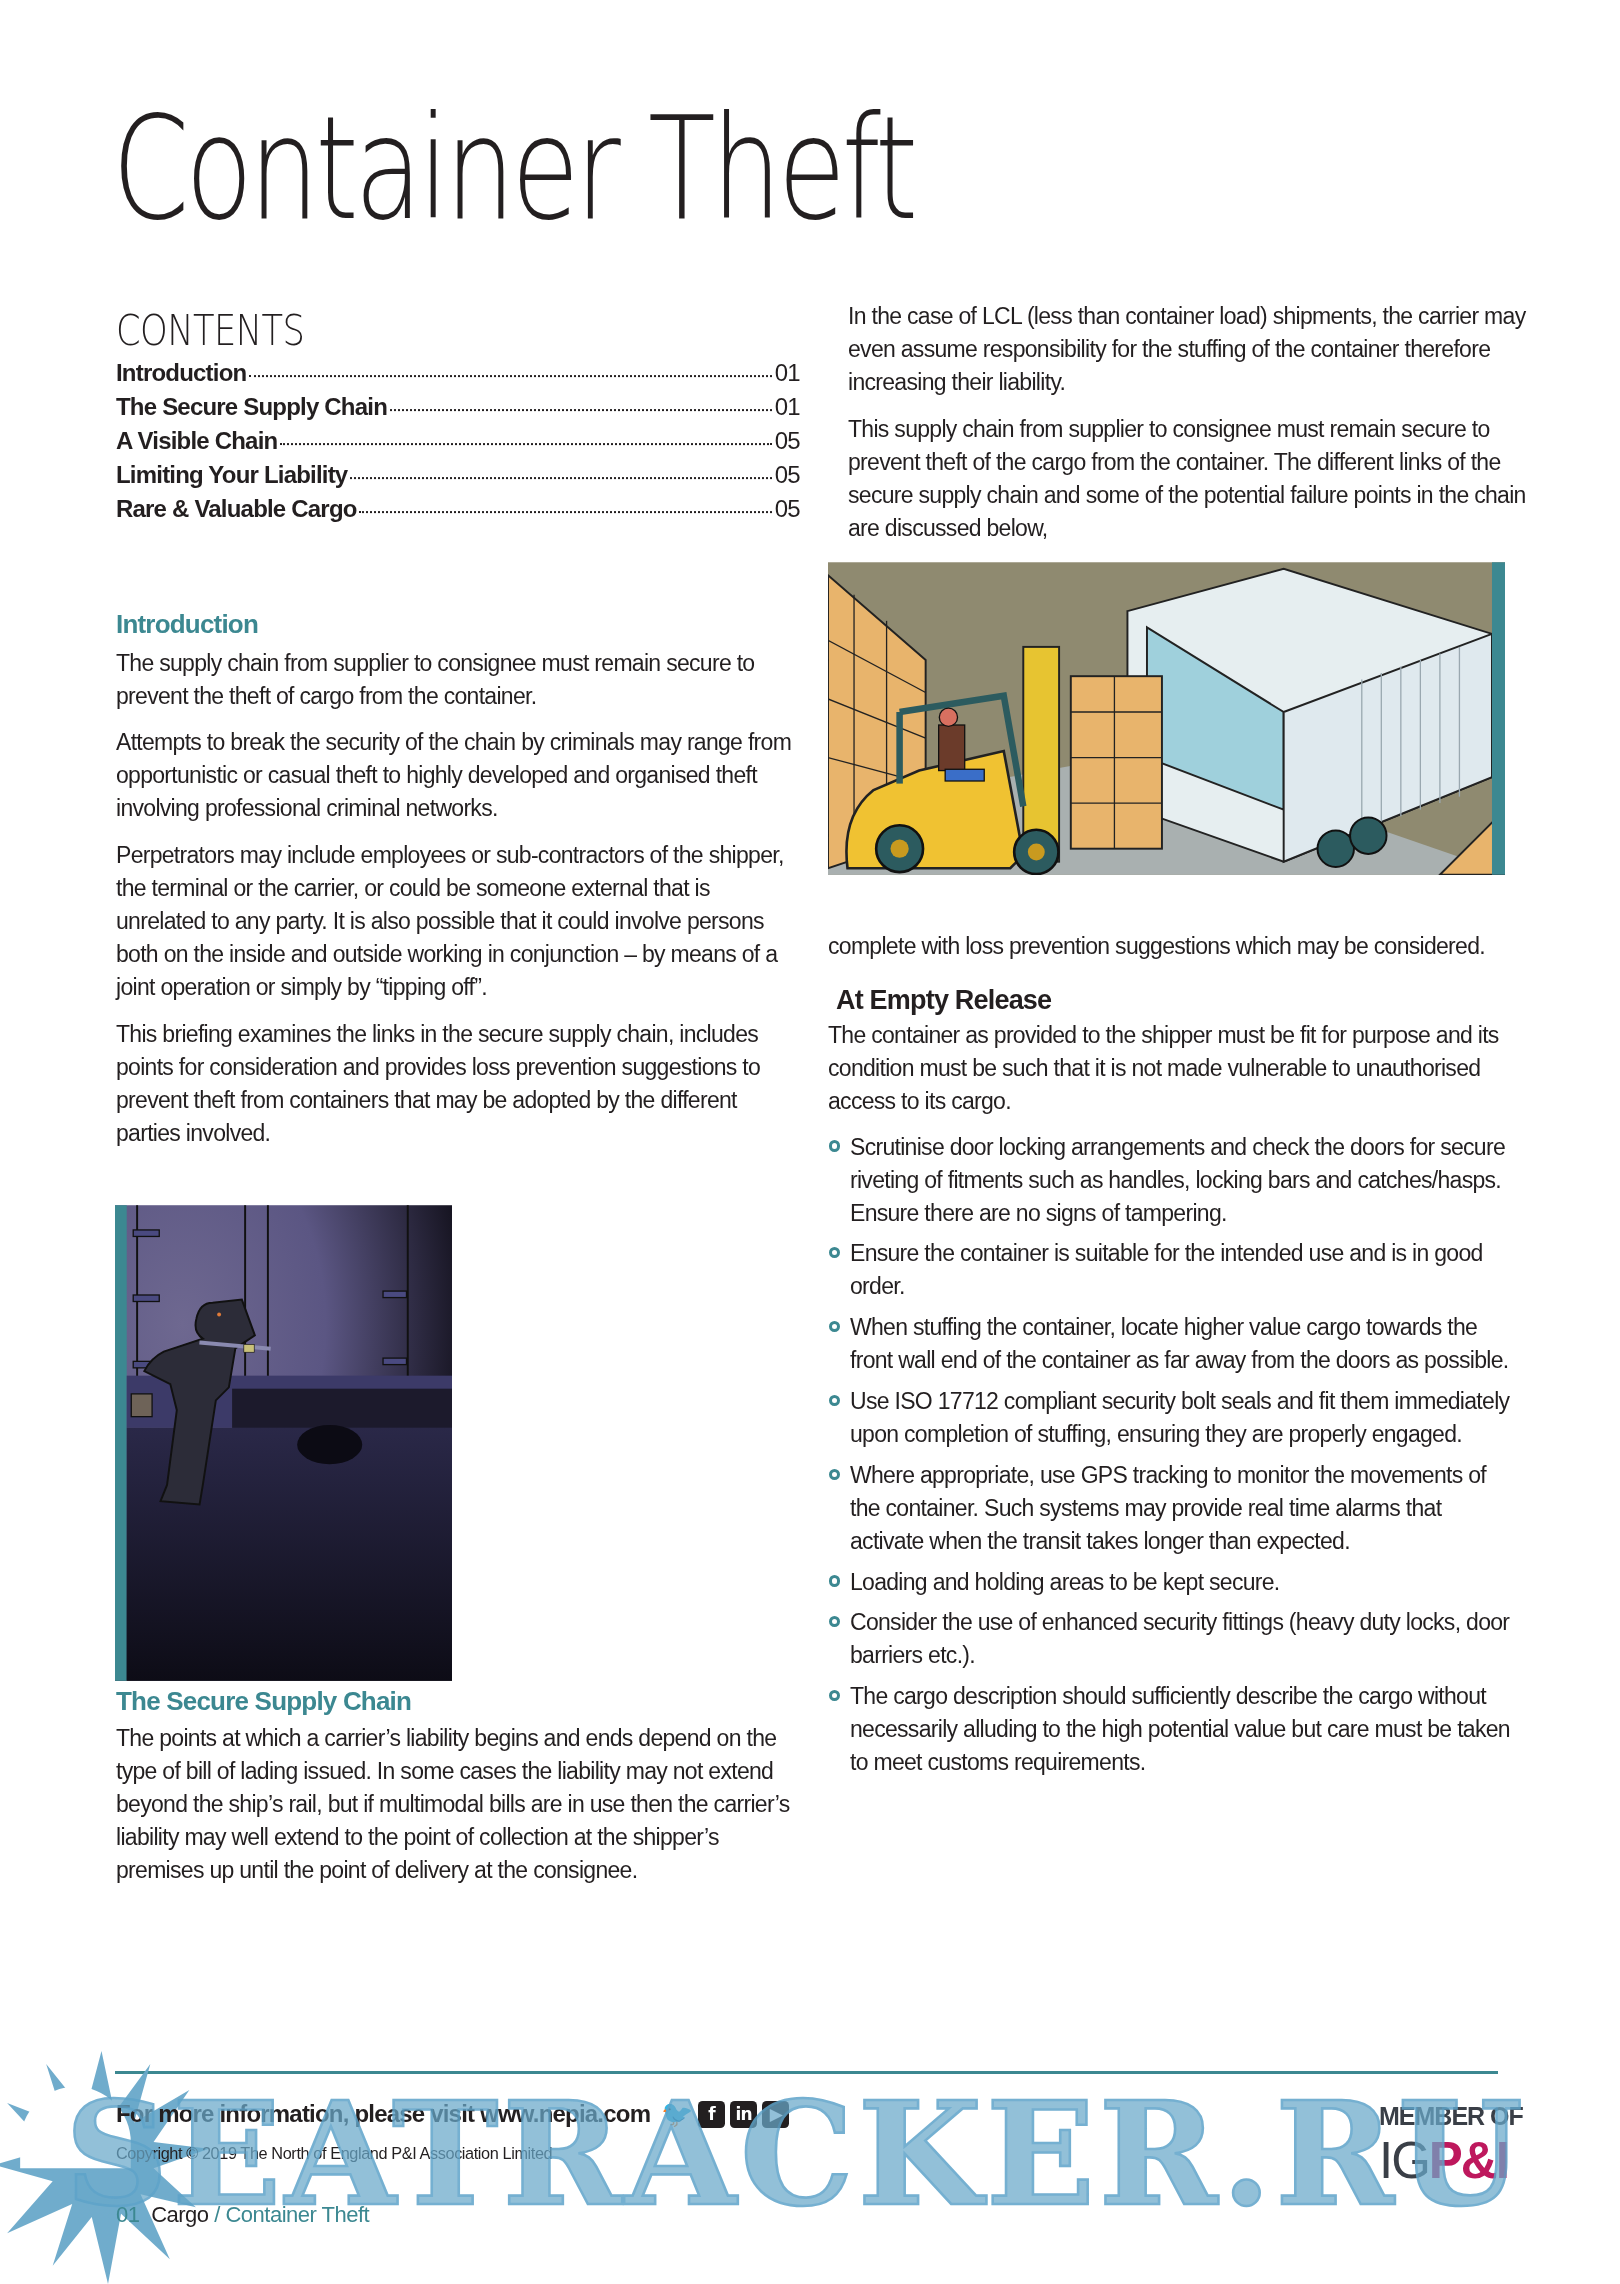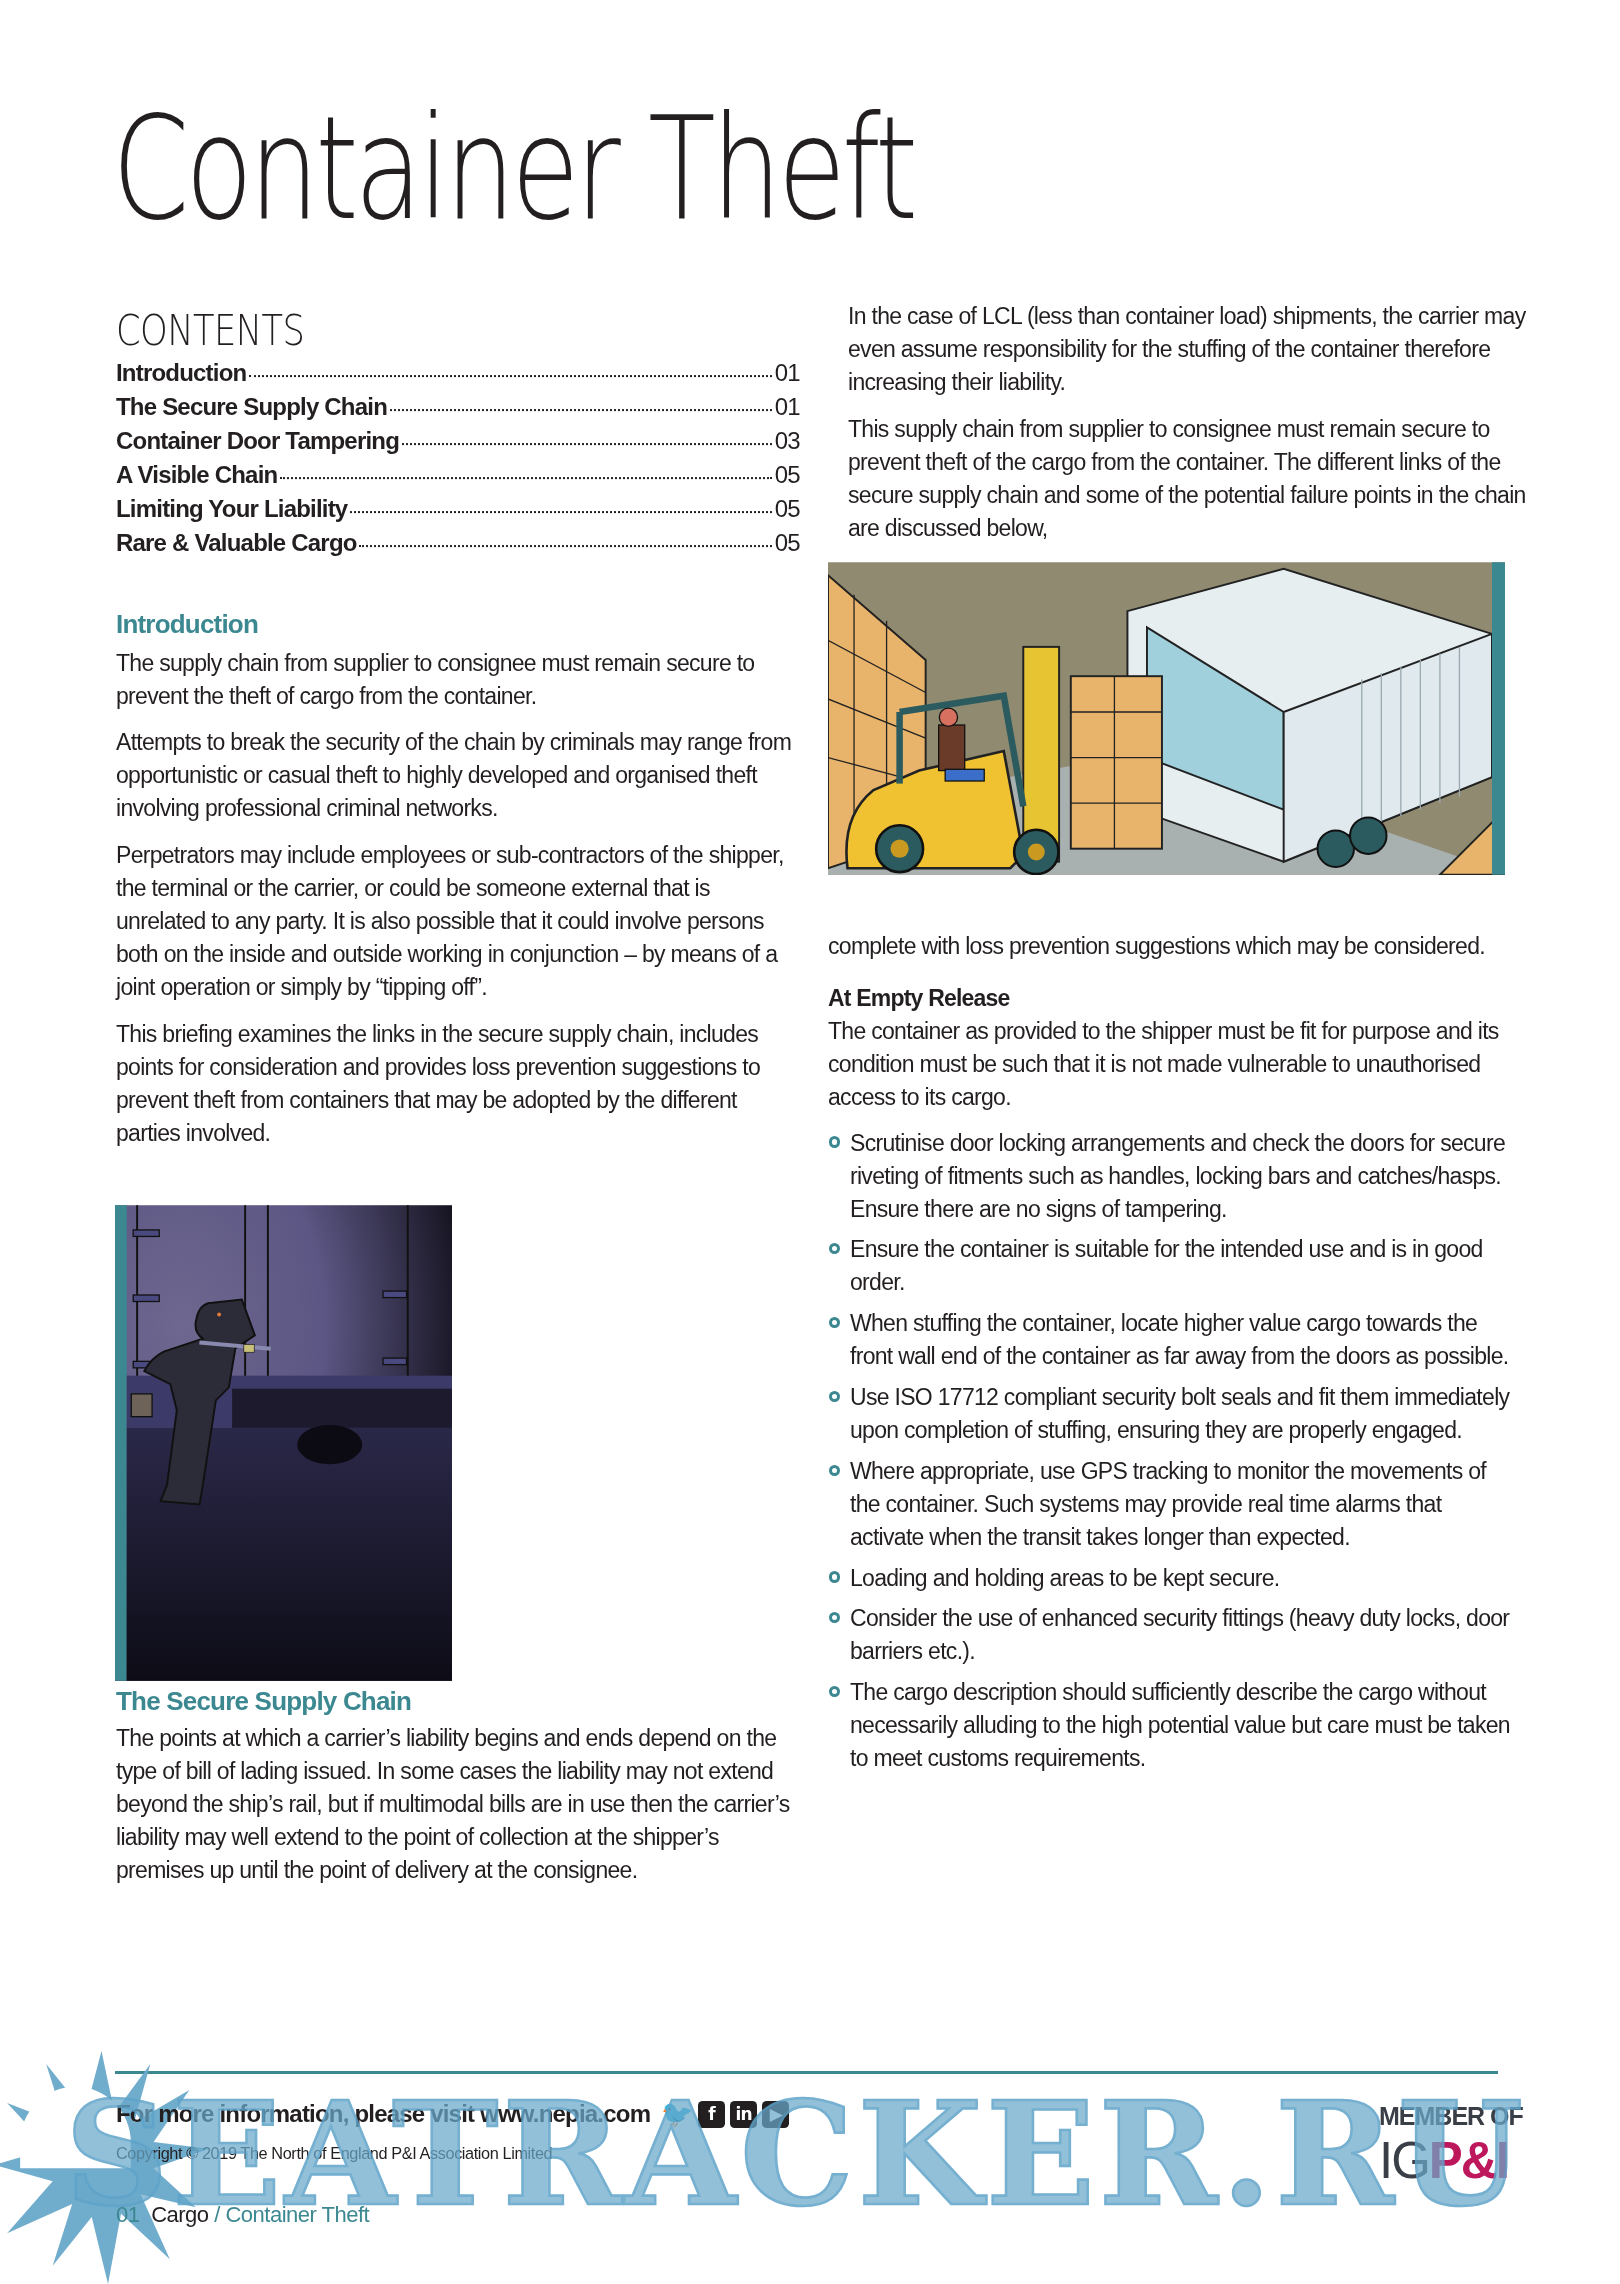--- a/index.html
+++ b/index.html
@@ -14,21 +14,21 @@
                 font-family: "DejaVu Sans", sans-serif; transform: scaleX(0.82); transform-origin: left top; letter-spacing: -0.7px; }
 
   .toc { left: 116px; top: 359px; width: 684px; }
   .toc-row { display: flex; align-items: baseline; height: 34px; font-size: 24px; }
   .toc-row .lbl { font-weight: bold; letter-spacing: -0.8px; white-space: nowrap; }
   .toc-row .dots { flex: 1; border-bottom: 2px dotted #231f20; margin: 0 2.6px; transform: translateY(-3.9px); }
   .toc-row .pg { font-weight: 300; letter-spacing: -0.7px; }
 
   .col { width: 687px; }
   .h-teal { color: #3c8891; font-weight: bold; font-size: 26px; letter-spacing: -0.8px; margin: 0; }
-  .h-dark { color: #231f20; font-weight: bold; font-size: 23px; letter-spacing: -0.8px; margin: 0; }
+  .h-dark { color: #231f20; font-weight: bold; font-size: 27px; letter-spacing: -0.8px; margin: 8px; }
   p.body { font-size: 23px; line-height: 33px; margin: 0 0 13.7px 0; letter-spacing: -0.7px; color: #231f20; font-weight: normal; }
 
   .img-box { overflow: hidden; }
   .bullets { list-style: none; margin: 0; padding: 0; }
   .bullets li { position: relative; padding-left: 22px; font-size: 23px; line-height: 33px; letter-spacing: -0.7px; margin-bottom: 7.8px; }
   .bullets li .ring { position: absolute; left: 1.3px; top: 9.8px; width: 9px; height: 9px; border-radius: 50%;
                       border: 3.9px solid #3c8891; box-sizing: content-box; background: #fff; width: 5.2px; height: 5.2px; }
 
   .footer-rule { left: 115px; top: 2071px; width: 1383px; height: 3.3px; background: #3c8891; }
   .footer-info { left: 116px; top: 2100px; font-size: 24px; font-weight: bold; letter-spacing: -0.8px; color: #231f20; display: flex; align-items: center; }
@@ -61,25 +61,20 @@
 <div class="abs toc">
   <div class="toc-row">
     <span class="lbl">Introduction</span>
     <span class="dots"></span>
     <span class="pg">01</span>
   </div>
   <div class="toc-row">
     <span class="lbl">The Secure Supply Chain</span>
     <span class="dots"></span>
     <span class="pg">01</span>
-  </div>
-  <div class="toc-row">
-    <span class="lbl">Container Door Tampering</span>
-    <span class="dots"></span>
-    <span class="pg">03</span>
   </div>
   <div class="toc-row">
     <span class="lbl">A Visible Chain</span>
     <span class="dots"></span>
     <span class="pg">05</span>
   </div>
   <div class="toc-row">
     <span class="lbl">Limiting Your Liability</span>
     <span class="dots"></span>
     <span class="pg">05</span>

